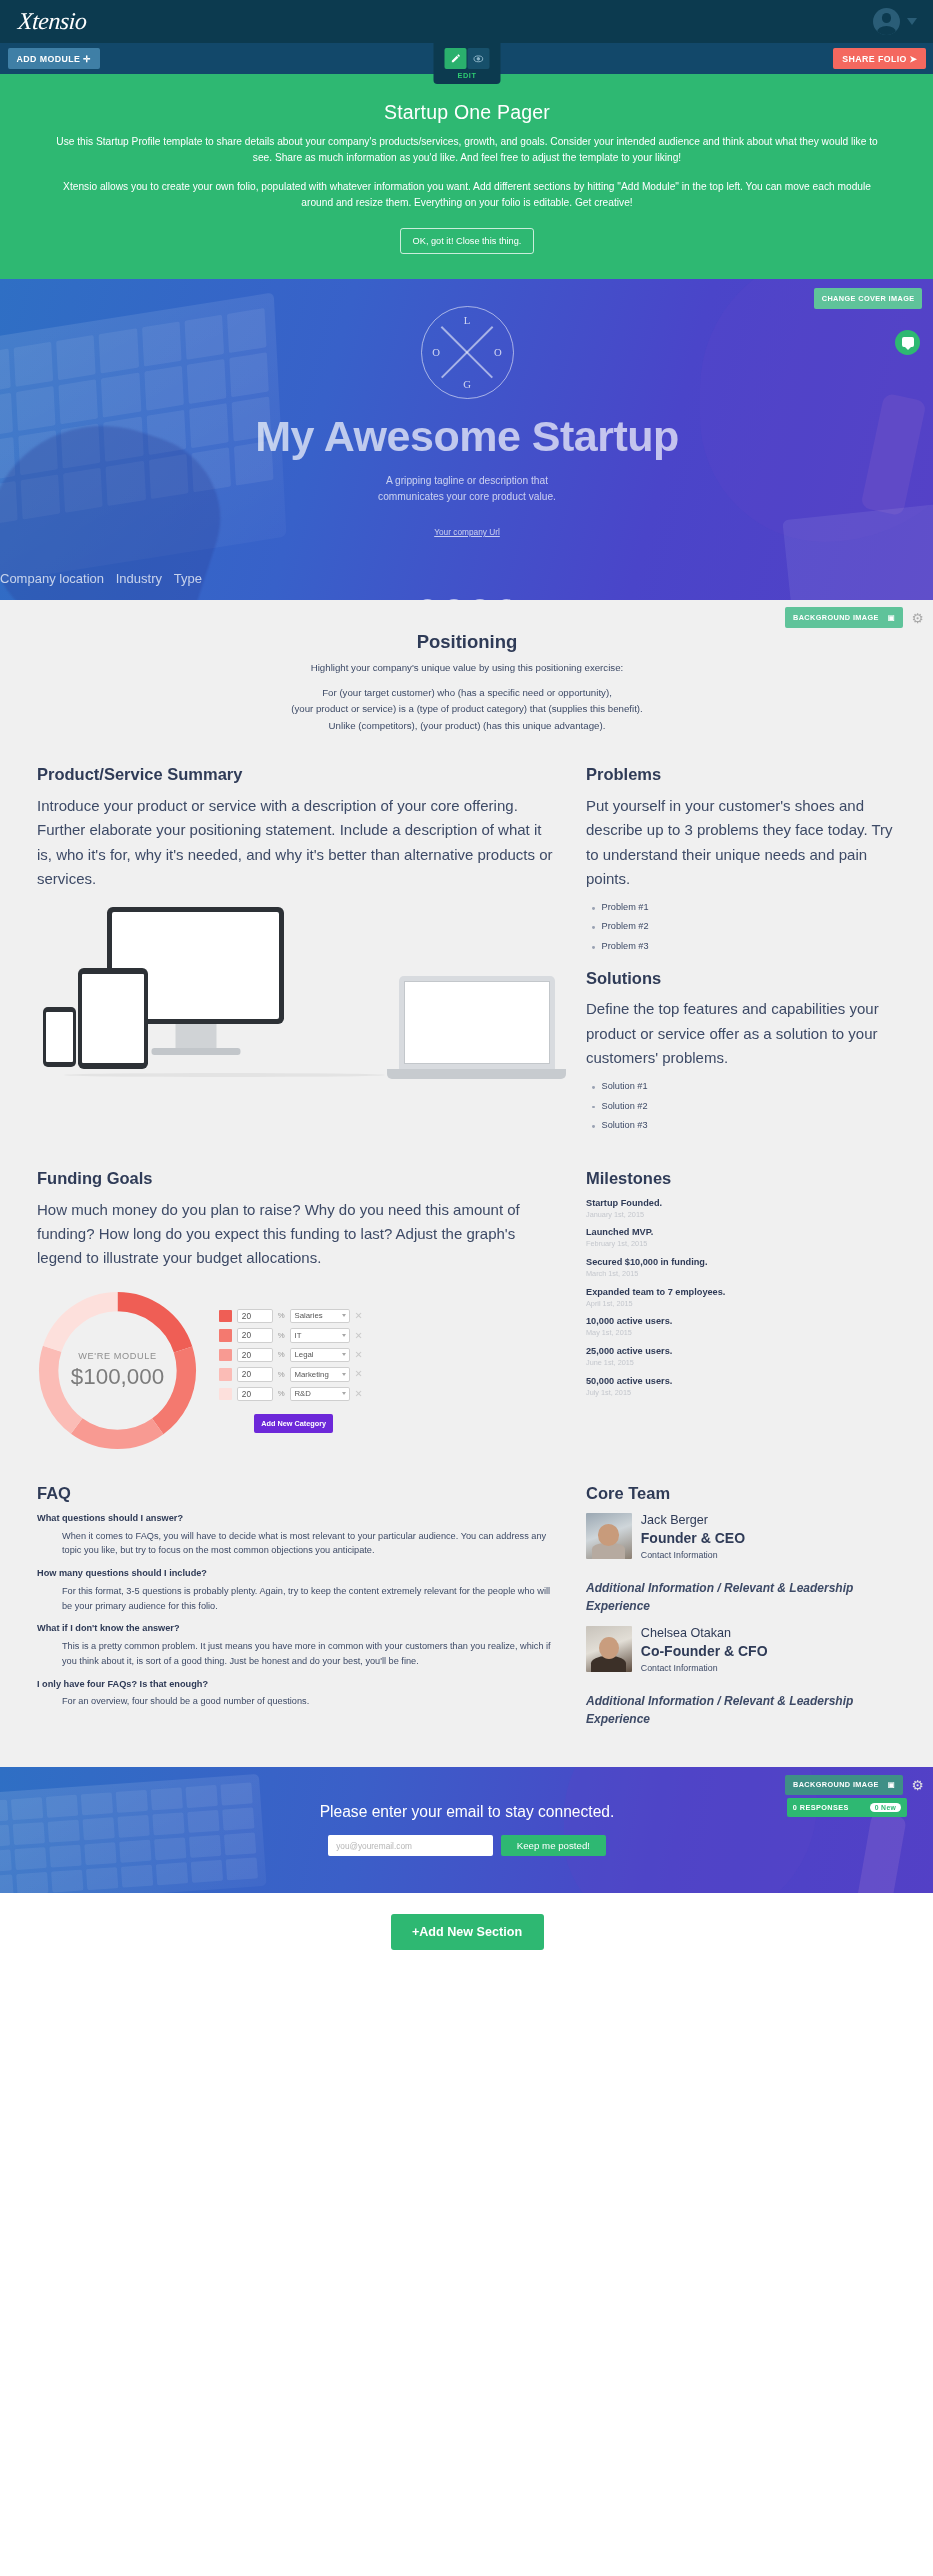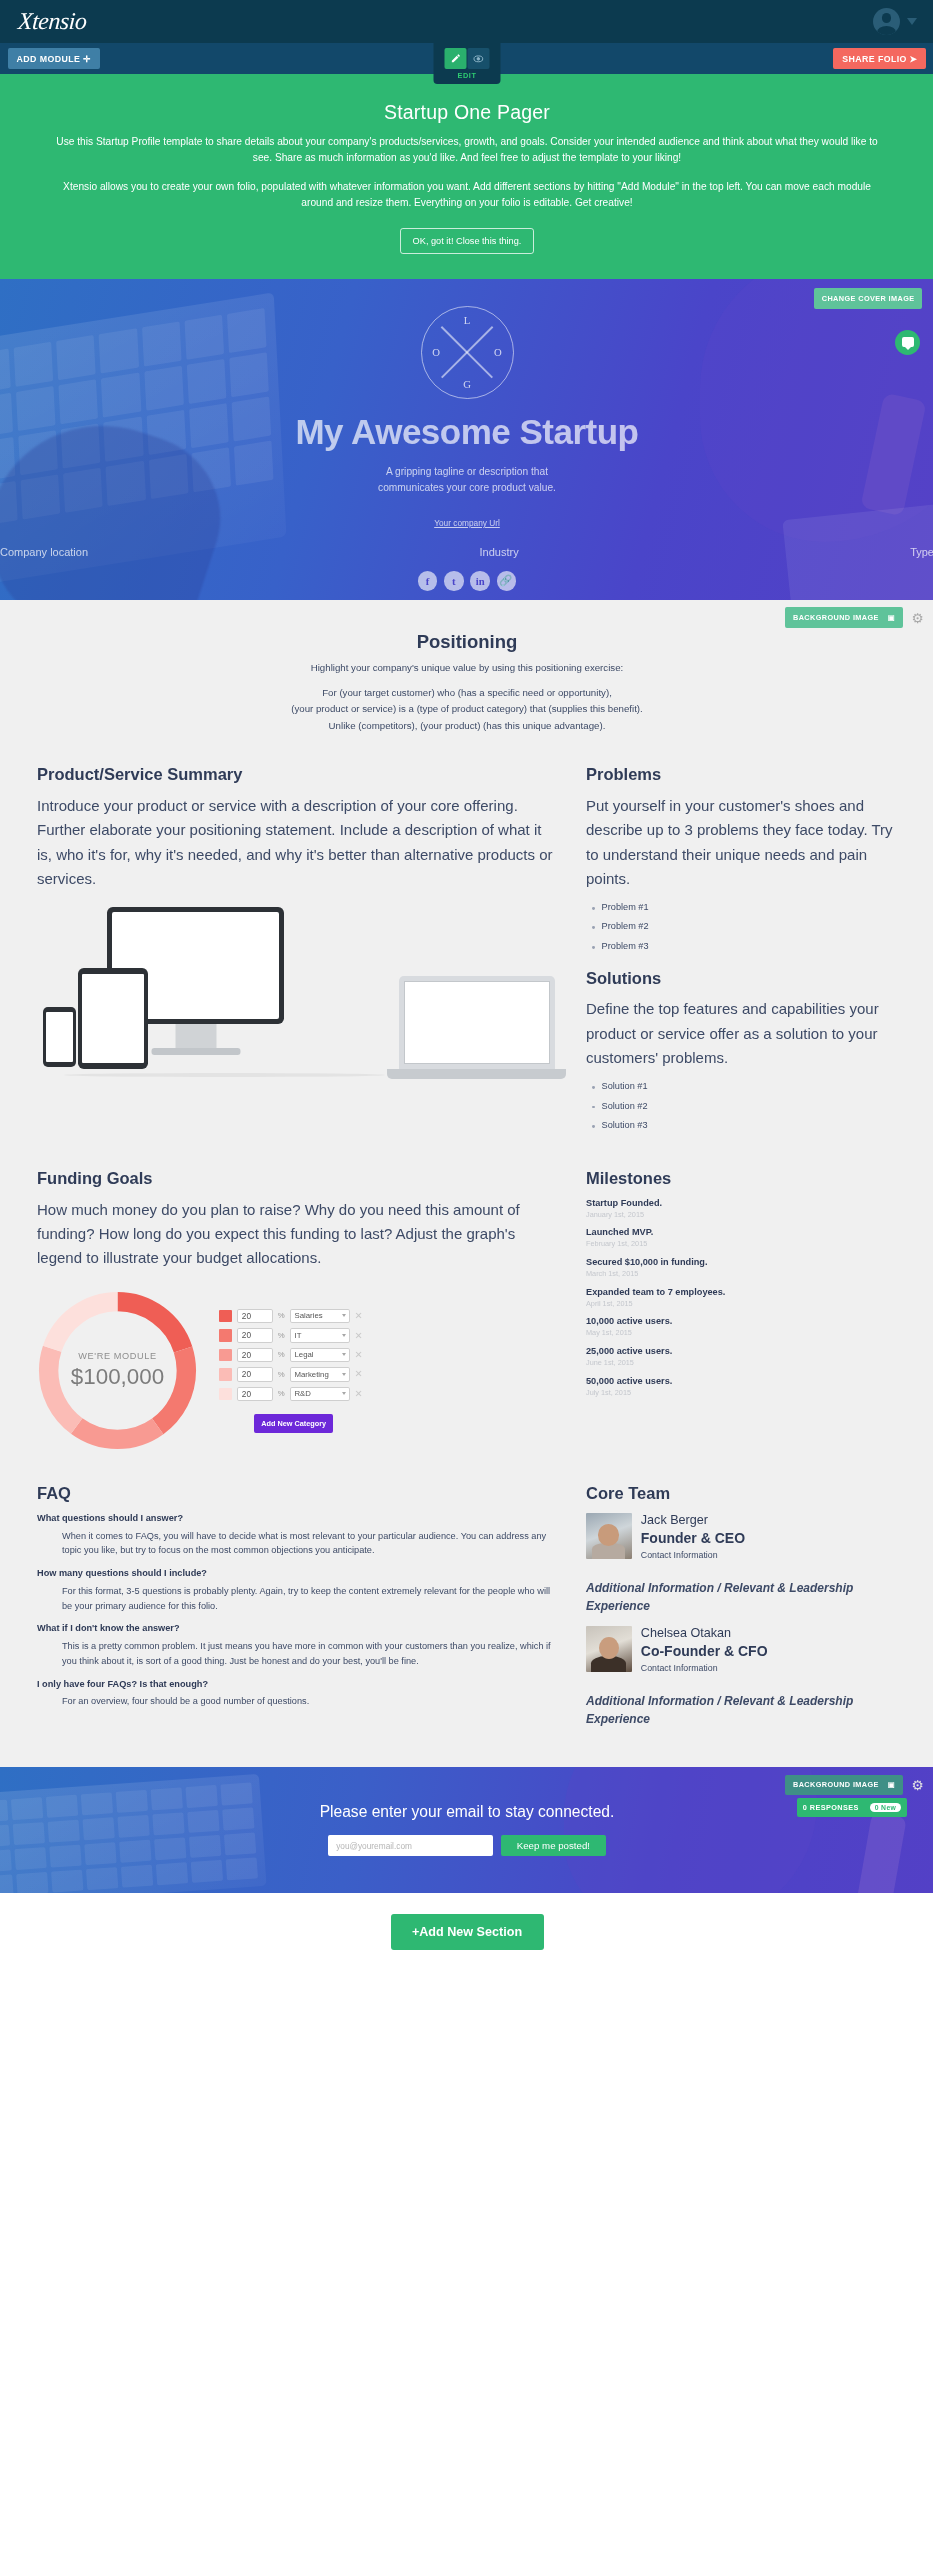--- a/index.html
+++ b/index.html
@@ -208,45 +208,45 @@
   .logo-circle .l-r { right:10.7px; top:50%; transform:translateY(-50%); }
   .logo-circle .l-b { bottom:7.8px; left:50%; transform:translateX(-50%); }
   .logo-circle .x1, .logo-circle .x2 {
     position:absolute; left:50%; top:50%; width: 72px; height:1.5px;
     background: rgba(255,255,255,.55);
   }
   .logo-circle .x1 { transform: translate(-50%,-50%) rotate(45deg); }
   .logo-circle .x2 { transform: translate(-50%,-50%) rotate(-45deg); }
 
   .hero-title {
-    font-size: 35px;
+    font-size: 43px;
     color: rgba(255,255,255,.68);
     font-weight: bold;
     letter-spacing: -0.5px;
     margin-bottom: 11.7px;
   }
   .hero-tagline {
     font-size: 10.2px;
     color: rgba(255,255,255,.72);
     line-height: 1.6;
     margin-bottom: 15.6px;
   }
   .hero-url {
     font-size: 8.3px;
     color: rgba(255,255,255,.72);
     text-decoration: underline;
     display:inline-block;
     margin-bottom: 17.5px;
     cursor: pointer;
   }
   .hero-meta {
-    font-size: 11px;
+    font-size: 13px;
     color: rgba(255,255,255,.72);
     margin-bottom: 13.6px;
-    display: flex; gap: 11.7px; justify-content:space-between;
+    display: flex; gap: 11.7px; justify-content:flex-start;margin-top:16px;
   }
   .social-row { display:flex; gap:6.8px; justify-content:center; }
   .social-row span {
     width: 19.5px; height: 19.5px; border-radius: 50%;
     background: rgba(255,255,255,.62);
     color: #4a45c9;
     display:flex; align-items:center; justify-content:center;
     font-size: 10.7px; font-weight:bold; cursor:pointer;
     font-family:"Liberation Serif",serif;
   }
@@ -459,21 +459,21 @@
     background:#2eb872; color:#fff; border:none; border-radius:1.9px;
     font-size:9.7px; padding: 0 15.6px; height:21.4px; cursor:pointer;
     font-family:"Liberation Sans",sans-serif;
   }
   .email-tools { position:absolute; right:9.7px; top:7.8px; z-index:6; display:flex; align-items:center; gap:7.8px; }
   .bg-img-btn.dark { background:#3f8f86; }
   .responses-badge {
     position:absolute; right:27px; top:31px; z-index:6;
     background:#2eb872; color:#fff; border-radius:1.9px;
     font-size:7.3px; font-weight:bold; letter-spacing:0.4px;
-    padding:4.9px 5.8px; display:flex; align-items:center; gap:11px; cursor:pointer;
+    padding:4.9px 5.8px; display:flex; align-items:center; gap:21px; cursor:pointer;
   }
   .responses-badge .pill {
     background:#fff; color:#2eb872; border-radius:7.8px; padding:1px 4.9px; font-size:6.8px;
   }
 
   .add-section-wrap { background:#fff; padding: 21.4px 0 25px; text-align:center; }
   .add-section-btn {
     background:#2eb872; color:#fff; border:none; border-radius:2.9px;
     font-size: 12.6px; font-weight:bold; padding: 10.7px 21.4px; cursor:pointer;
     font-family:"Liberation Sans",sans-serif;

